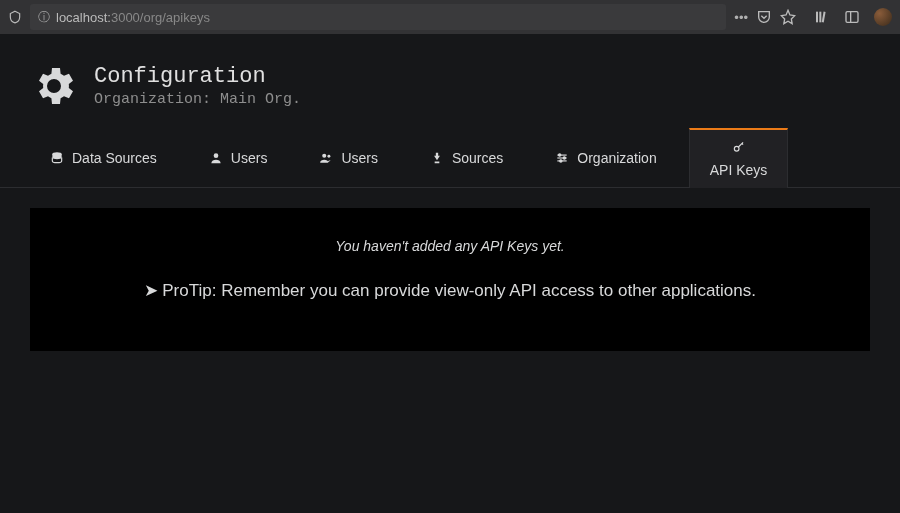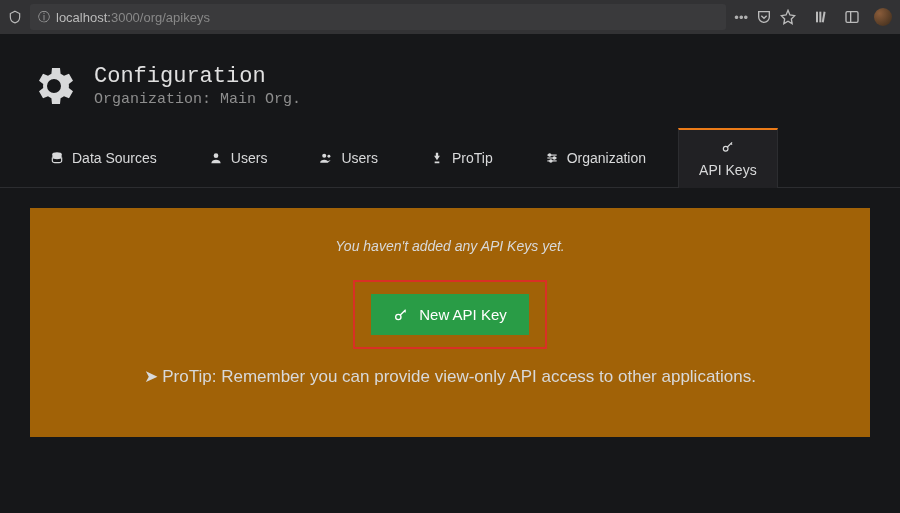--- a/index.html
+++ b/index.html
@@ -72,21 +72,21 @@
       border-top: 2px solid #eb7b18;
       border-left: 1px solid #2c2d30;
       border-right: 1px solid #2c2d30;
       margin-bottom: -1px;
       flex-direction: column;
     }
     .tab .ticon { width: 14px; height: 14px; display: inline-flex; }
 
     .content {
       margin: 20px 30px;
-      background: #a16207;
+      background: #000000;
       padding: 30px 20px 50px 20px;
       text-align: center;
     }
     .empty-msg {
       font-style: italic;
       font-size: 14px;
       color: #d8d9da;
       margin-bottom: 26px;
     }
     .highlight-box {
@@ -198,21 +198,21 @@
           </svg>
         </span>
       <span>Users</span>
     </div>
     <div class="tab">
       <span class="ticon">
           <svg viewBox="0 0 24 24" fill="#d8d9da">
             <path d="M10 3h4v5h3l-5 8-5-8h3V3zM8 18h8v3H8z"></path>
           </svg>
         </span>
-      <span>ProTip</span>
+      <span>Sources</span>
     </div>
     <div class="tab">
       <span class="ticon">
           <svg viewBox="0 0 24 24" fill="none" stroke="#d8d9da" stroke-width="2">
             <line x1="4" y1="7" x2="20" y2="7"></line>
             <line x1="4" y1="12" x2="20" y2="12"></line>
             <line x1="4" y1="17" x2="20" y2="17"></line>
             <circle cx="8" cy="7" r="2" fill="#d8d9da"></circle>
             <circle cx="16" cy="12" r="2" fill="#d8d9da"></circle>
             <circle cx="10" cy="17" r="2" fill="#d8d9da"></circle>
@@ -226,28 +226,17 @@
             <circle cx="8" cy="15" r="4" fill="none" stroke="#d8d9da" stroke-width="2"></circle>
             <path d="M11 12l8-8M17 6l2 2" stroke="#d8d9da" stroke-width="2" fill="none"></path>
           </svg>
         </span>
       <span>API Keys</span>
     </div>
   </div>
 
   <div class="content">
     <div class="empty-msg">You haven't added any API Keys yet.</div>
-    <div class="highlight-box">
-      <button class="new-btn">
-        <span>
-            <svg width="16" height="16" viewBox="0 0 24 24" fill="#fff">
-              <circle cx="8" cy="15" r="4" fill="none" stroke="#fff" stroke-width="2"></circle>
-              <path d="M11 12l8-8M17 6l2 2" stroke="#fff" stroke-width="2" fill="none"></path>
-            </svg>
-          </span>
-        <span>New API Key</span>
-      </button>
-    </div>
     <div class="protip">
       <span class="rocket">➤</span><span>ProTip: Remember you can provide view-only API access to other applications.</span>
     </div>
   </div>
 </div>
 
 </body></html>

